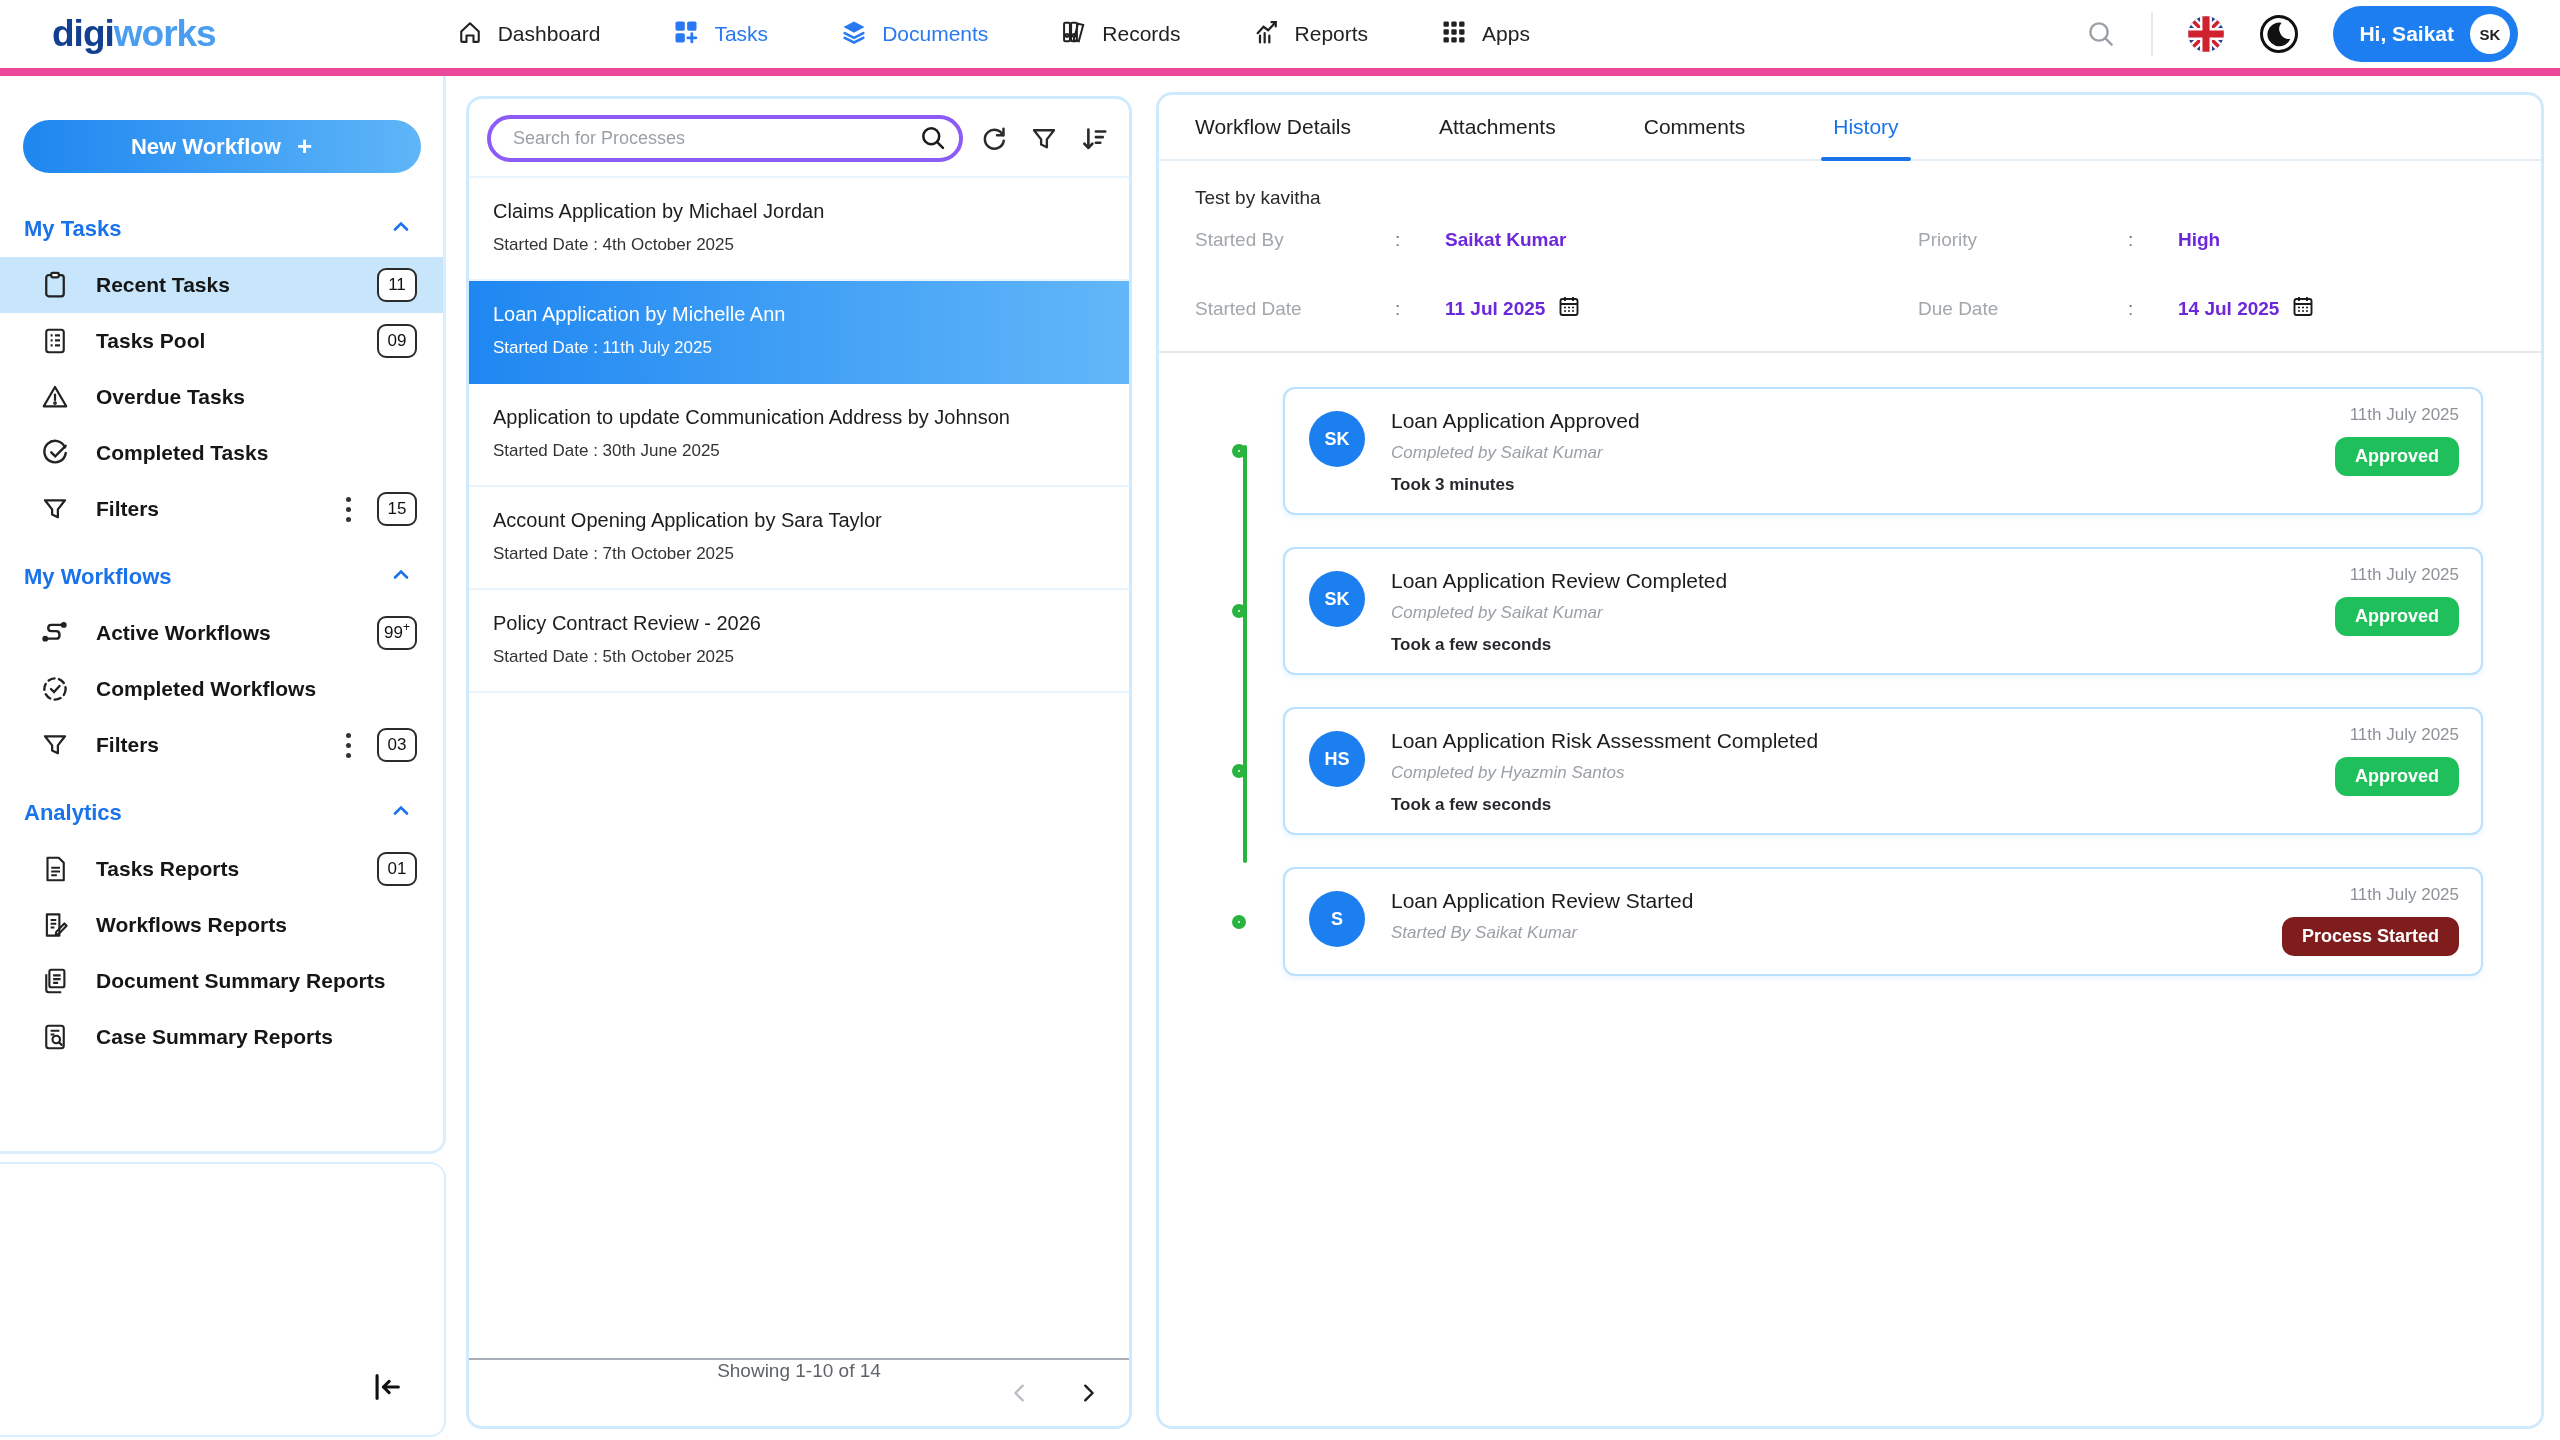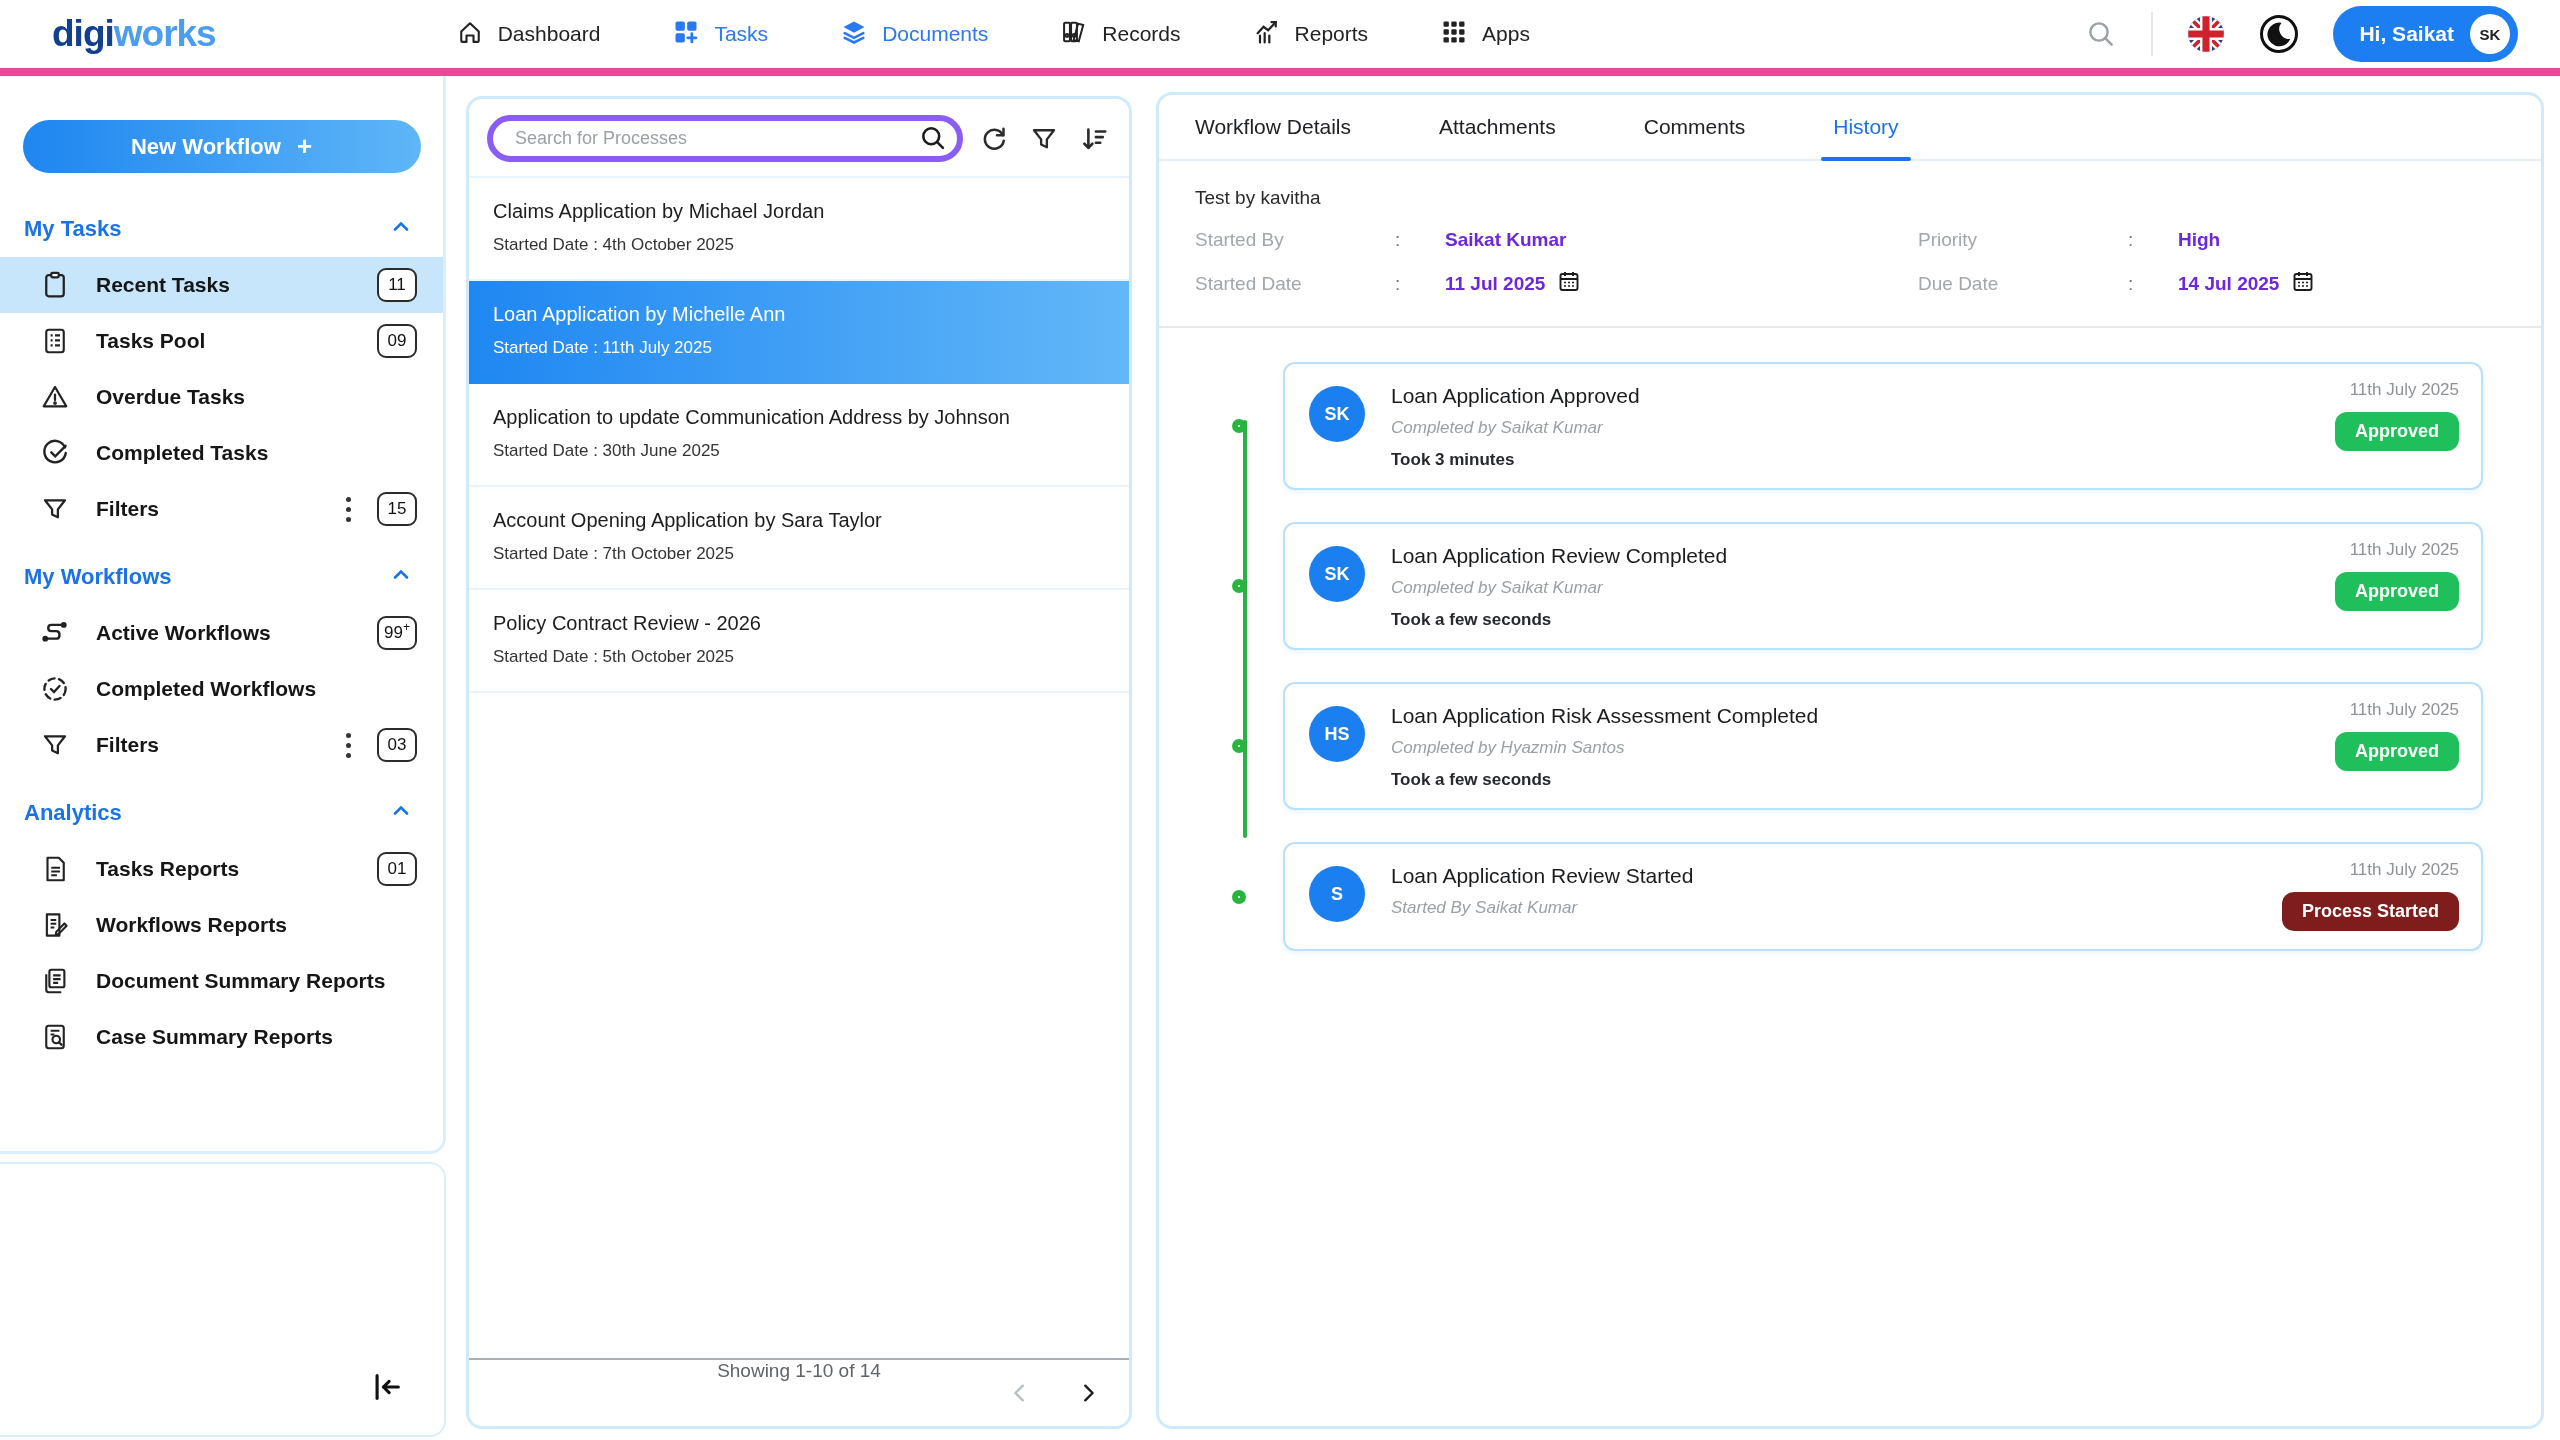--- a/index.html
+++ b/index.html
@@ -60,21 +60,21 @@
   .badge { border:2.5px solid #2b2b2b; border-radius:9px; min-width:40px; height:34px;
     display:flex; align-items:center; justify-content:center; font-size:17px; font-weight:400;
     color:#111; padding:0 5px; background:#fff; }
   .badge sup { font-size:12px; margin-top:-12px; }
 
   
   .mid-panel { width:666px; flex:none; margin:20px 0 8px 20px; border:3px solid #cfeafd;
     border-radius:16px; display:flex; flex-direction:column; overflow:hidden; background:#fff; }
   .search-row { display:flex; align-items:center; gap:12px; padding:16px 16px 14px 18px; }
   .search-box { position:relative; flex:1; }
-  .search-box input { width:100%; height:47px; border:6px solid #8b5cf6; border-radius:24px;
+  .search-box input { width:100%; height:47px; border:4px solid #8b5cf6; border-radius:24px;
     padding:0 56px 0 22px; font-size:18px; font-family:inherit; color:#222; outline:none; }
   .search-box input::placeholder { color:#9aa0a6; }
   .search-box .mag { position:absolute; right:16px; top:9px; width:28px; height:28px; color:#1c1c1c; }
   .tool-btn { background:none; border:none; cursor:pointer; padding:4px; display:flex; }
   .tool-btn svg { width:30px; height:30px; color:#2b2b2b; }
 
   .proc-list { flex:1; overflow:hidden; border-top:2px solid #e9f5fe; }
   .proc-item { padding:22px 24px 24px; border-bottom:2px solid #e9f5fe; cursor:pointer; }
   .proc-title { font-size:20px; font-weight:500; color:#1d1d1d; margin-bottom:12px; }
   .proc-sub { font-size:17px; color:#333; }
@@ -95,21 +95,21 @@
     background:#fff; display:flex; flex-direction:column; overflow:hidden; }
   .tabs { display:flex; align-items:stretch; gap:88px; padding:0 36px; height:66px;
     border-bottom:2px solid #e6eef5; }
   .tab { display:flex; align-items:center; font-size:21px; color:#202124; cursor:pointer;
     position:relative; }
   .tab.active { color:#1a73e8; }
   .tab.active::after { content:""; position:absolute; left:-12px; right:-12px; bottom:-2px;
     height:4px; background:#1a73e8; border-radius:3px; }
 
   .note { padding:26px 36px 6px; font-size:19px; color:#2a2a2a; }
-  .fields { display:grid; grid-template-columns:1fr 1fr; padding:14px 60px 28px 36px; row-gap:18px; }
+  .fields { display:grid; grid-template-columns:1fr 1fr; padding:14px 60px 28px 36px; row-gap:43px; }
   .field { display:flex; align-items:center; font-size:19px; }
   .f-label { color:#a2a7ac; width:200px; flex:none; }
   .f-colon { color:#6f7378; width:50px; }
   .field.right .f-label { width:210px; margin-left:80px; }
   .f-value { color:#6d28d9; font-weight:600; display:flex; align-items:center; gap:12px; }
   .f-value svg { width:24px; height:24px; color:#1c1c1c; }
   .fields-divider { height:0; border-top:2px solid #e6e8eb; }
 
   .timeline { position:relative; margin:34px 58px 0 124px; }
   .t-line { position:absolute; left:-40px; top:58px; height:418px; width:4px; background:#28b43e;

